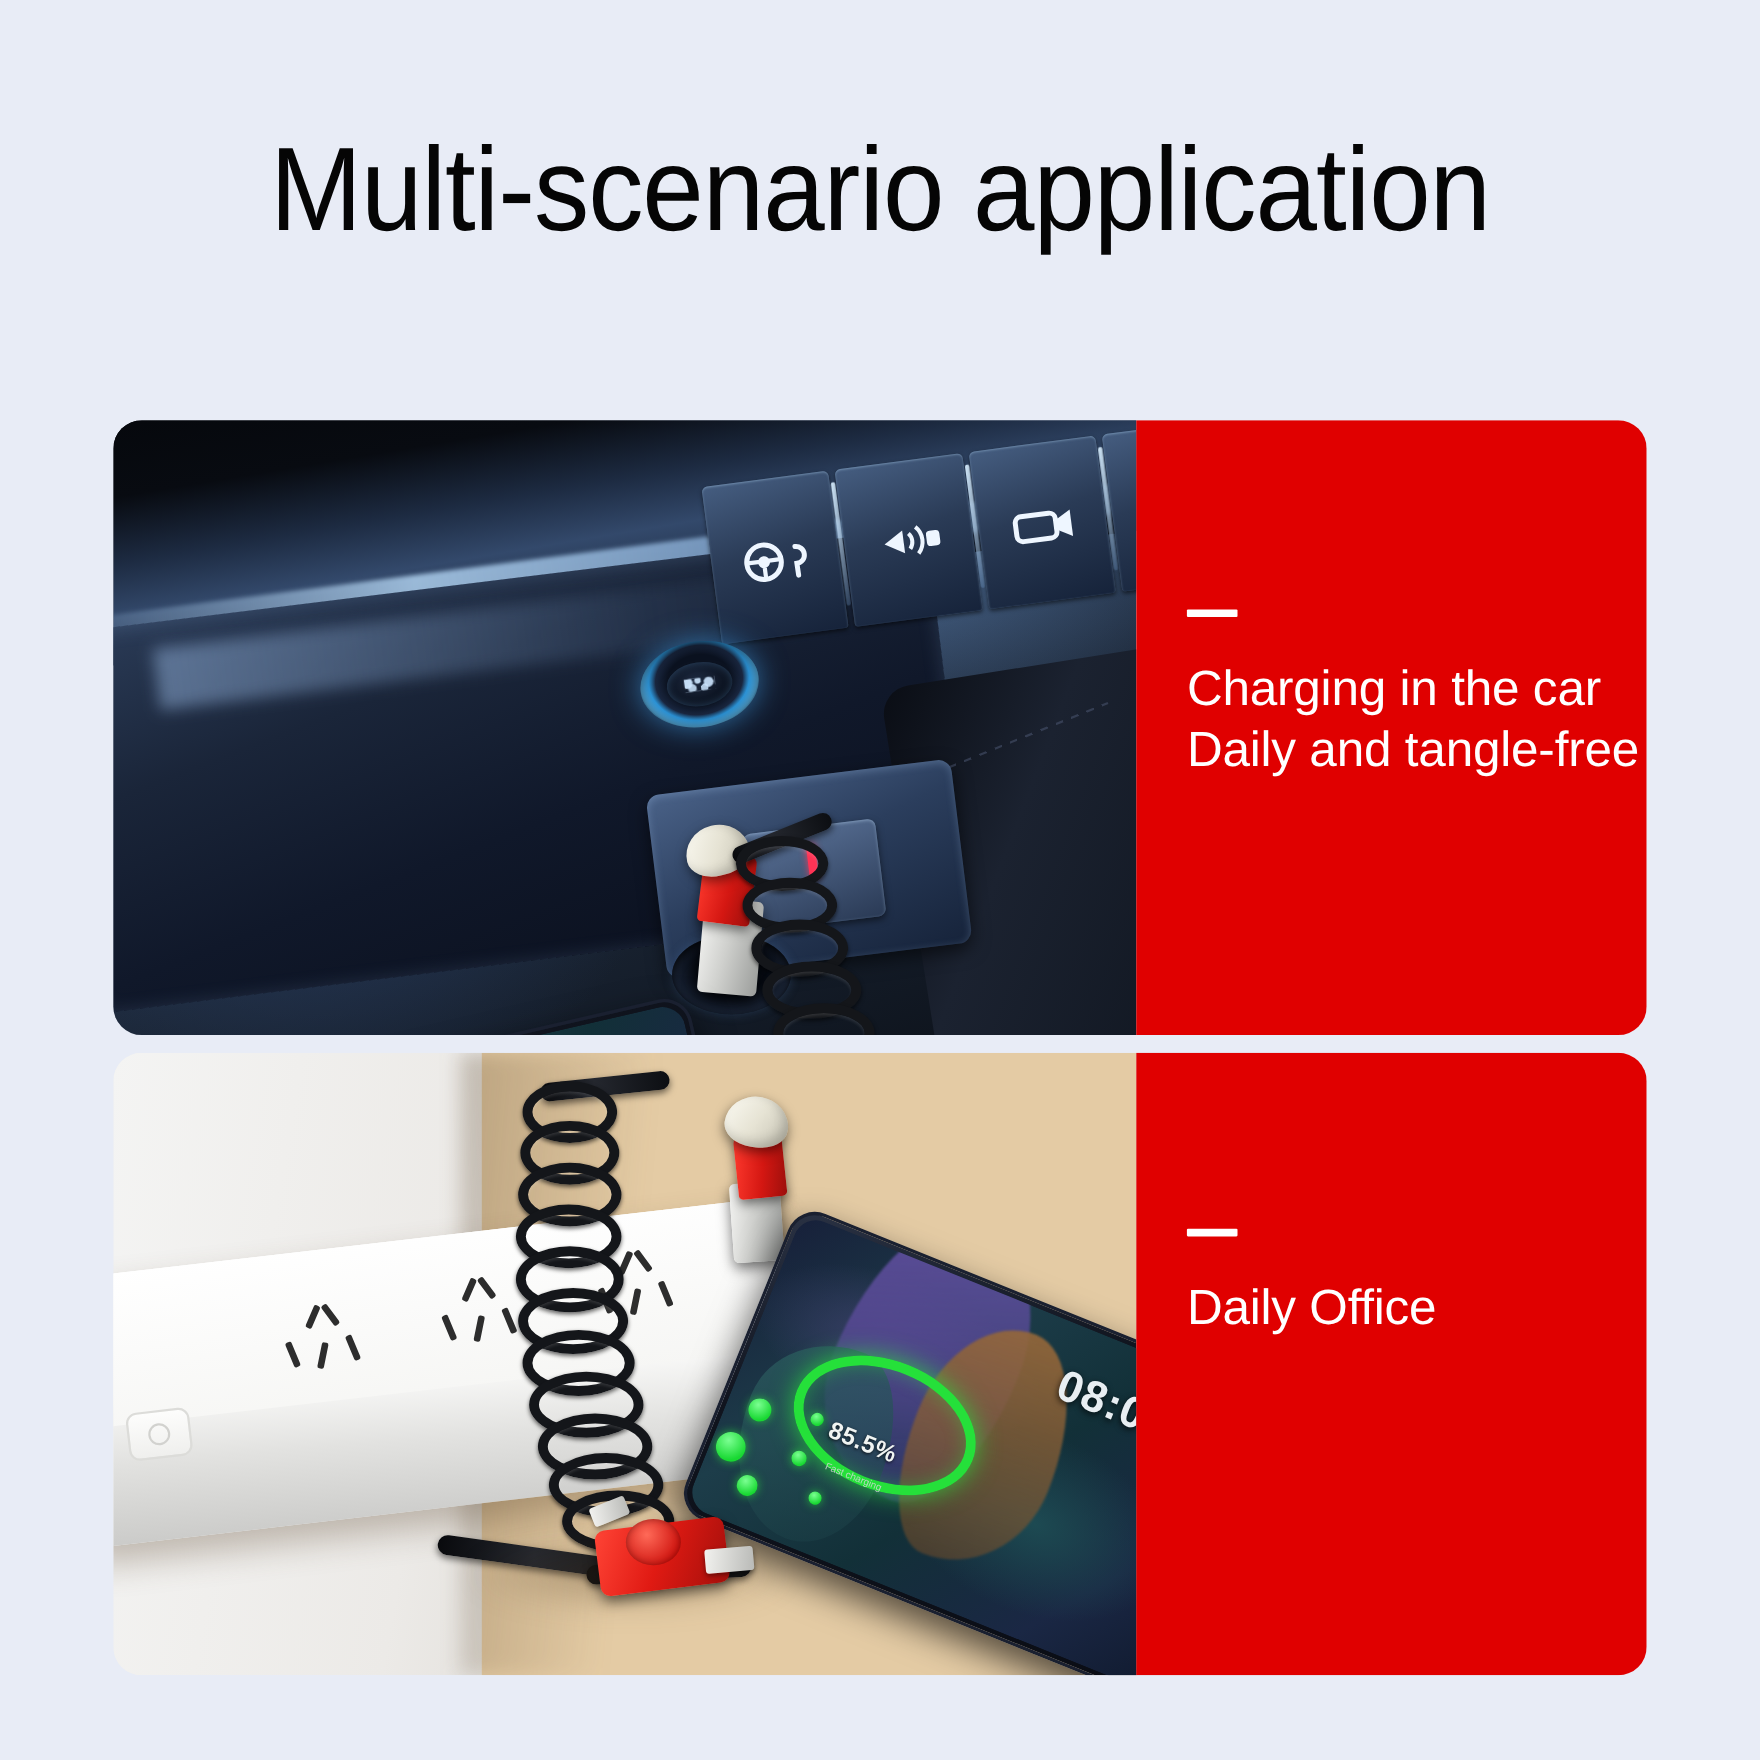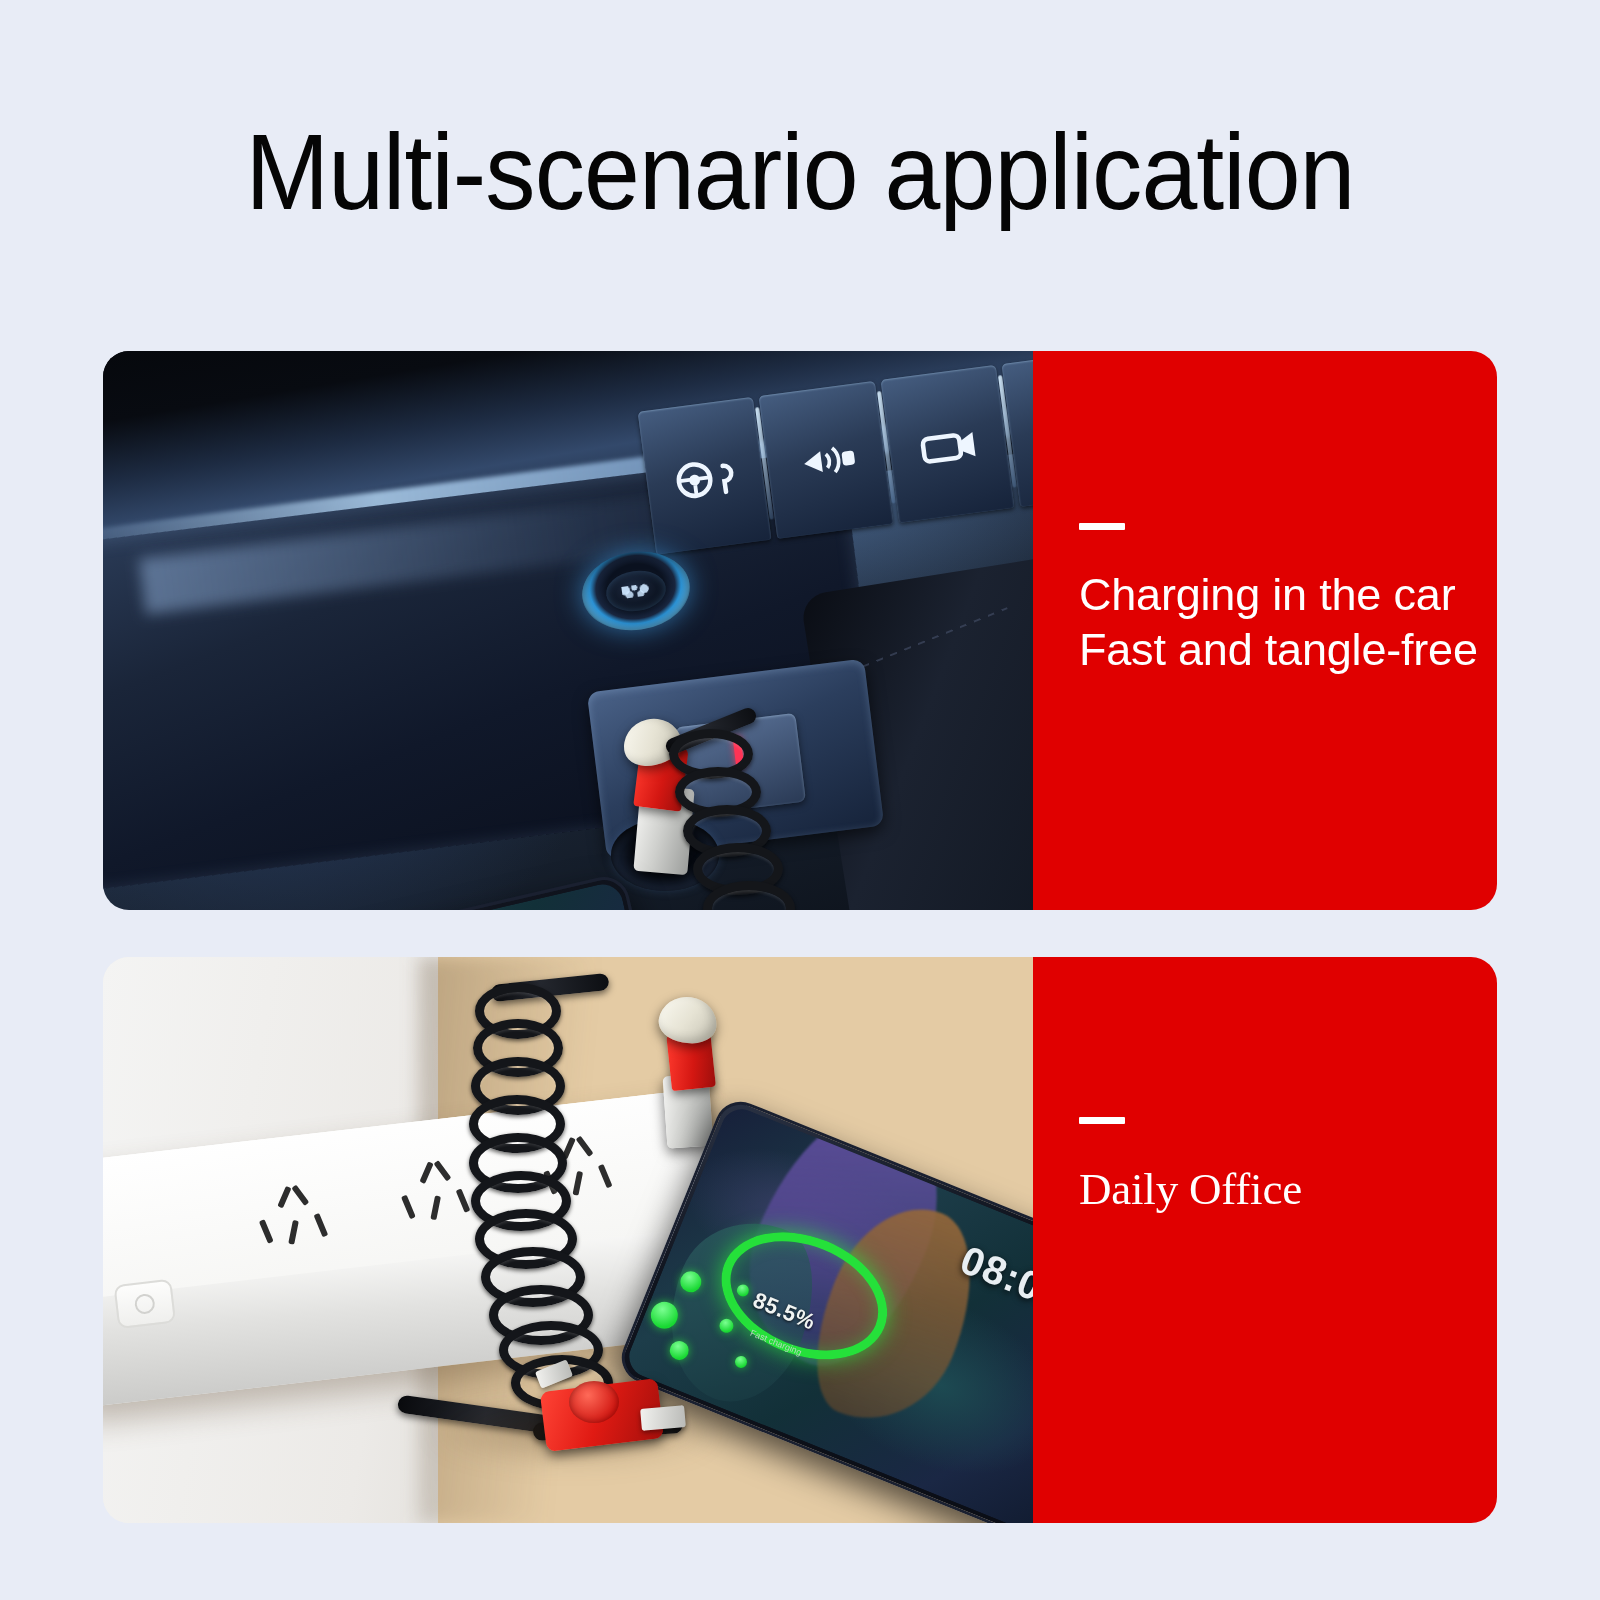--- a/index.html
+++ b/index.html
@@ -34,21 +34,21 @@
 
   
   .card {
     position: absolute;
     left: 103px;
     width: 1394px;
     display: flex;
     border-radius: 26px;
     overflow: hidden;
   }
-  #card-car    { top: 351px;  height: 559px; }
+  #card-car    { top: 382px;  height: 559px; }
   #card-office { top: 957px;  height: 566px; }
 
   .photo {
     position: relative;
     width: 930px;
     height: 100%;
     overflow: hidden;
     flex: none;
   }
 
@@ -57,21 +57,21 @@
     background: #e00000;
     position: relative;
     padding-left: 46px;
   }
   .caption-inner {
     position: absolute;
     left: 46px;
     right: 14px;
   }
   #caption-car-inner    { top: 172px; }
-  #caption-office-inner { top: 160px; font-family: Liberation Serif, serif; }
+  #caption-office-inner { top: 160px; }
 
   .dash-accent {
     width: 46px;
     height: 7px;
     background: #ffffff;
     border-radius: 1px;
     margin-bottom: 38px;
   }
   .caption-line {
     color: #ffffff;
@@ -476,21 +476,21 @@
         </div>
       </div>
 
     </div>
   </div>
 
   <div class="caption-panel">
     <div class="caption-inner" id="caption-car-inner">
       <div class="dash-accent"></div>
       <div class="caption-line">Charging in the car</div>
-      <div class="caption-line">Fast and tangle-free</div>
+      <div class="caption-line">Daily and tangle-free</div>
     </div>
   </div>
 </div>
 
 <div class="card" id="card-office">
 
   <div class="photo">
     <div class="desk-scene">
       <div class="wall"></div>
       <div class="wood"></div>

